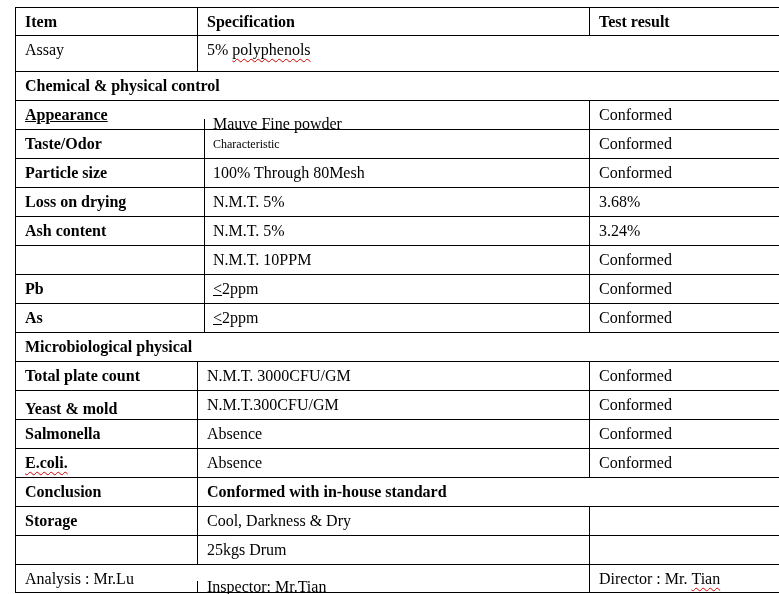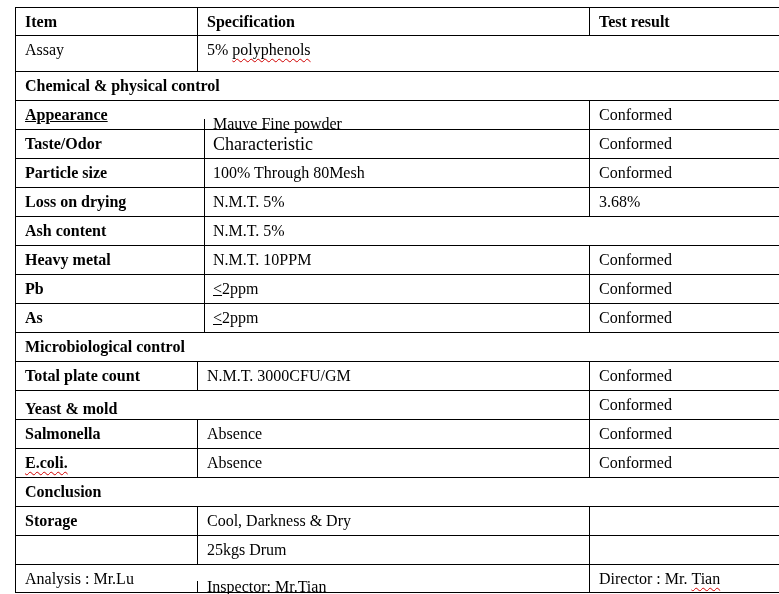--- a/index.html
+++ b/index.html
@@ -38,39 +38,39 @@
     <div class="cell b c1" style="right:0;">Chemical &amp; physical control</div>
   </div>
 
   <div class="row">
     <div class="cell b c1" style="width:188px;text-decoration:underline;">Appearance</div>
     <div class="cell sep" style="left:188px;width:385px;padding-left:8px;margin-top:18px;">Mauve Fine powder</div>
     <div class="cell sep" style="left:573px;right:0;">Conformed</div>
   </div>
   <div class="row">
     <div class="cell b c1" style="width:188px;">Taste/Odor</div>
-    <div class="cell sep" style="left:188px;width:385px;padding-left:8px;font-size:18px;">Characteristic</div>
+    <div class="cell sep" style="left:188px;width:385px;padding-left:8px;font-size:12px;">Characteristic</div>
     <div class="cell sep" style="left:573px;right:0;">Conformed</div>
   </div>
   <div class="row">
     <div class="cell b c1" style="width:188px;">Particle size</div>
     <div class="cell sep" style="left:188px;width:385px;padding-left:8px;">100% Through 80Mesh</div>
     <div class="cell sep" style="left:573px;right:0;">Conformed</div>
   </div>
   <div class="row">
     <div class="cell b c1" style="width:188px;">Loss on drying</div>
     <div class="cell sep" style="left:188px;width:385px;padding-left:8px;">N.M.T. 5%</div>
     <div class="cell sep" style="left:573px;right:0;">3.68%</div>
   </div>
   <div class="row">
     <div class="cell b c1" style="width:188px;">Ash content</div>
     <div class="cell sep" style="left:188px;width:385px;padding-left:8px;">N.M.T. 5%</div>
+    <div class="cell sep" style="left:573px;right:0;">3.24%</div>
   </div>
   <div class="row">
-    <div class="cell b c1" style="width:188px;">Heavy metal</div>
     <div class="cell sep" style="left:188px;width:385px;padding-left:8px;">N.M.T. 10PPM</div>
     <div class="cell sep" style="left:573px;right:0;">Conformed</div>
   </div>
   <div class="row">
     <div class="cell b c1" style="width:188px;">Pb</div>
     <div class="cell sep" style="left:188px;width:385px;padding-left:8px;">
       <span class="ul">&lt;</span>
         <span>2ppm</span>
     </div>
     <div class="cell sep" style="left:573px;right:0;">Conformed</div>
@@ -78,47 +78,49 @@
   <div class="row">
     <div class="cell b c1" style="width:188px;">As</div>
     <div class="cell sep" style="left:188px;width:385px;padding-left:8px;">
       <span class="ul">&lt;</span>
         <span>2ppm</span>
     </div>
     <div class="cell sep" style="left:573px;right:0;">Conformed</div>
   </div>
 
   <div class="row">
-    <div class="cell b c1" style="right:0;">Microbiological control</div>
+    <div class="cell b c1" style="right:0;">Microbiological physical</div>
   </div>
 
   <div class="row">
     <div class="cell b c1" style="width:181px;">Total plate count</div>
     <div class="cell sep" style="left:181px;width:392px;">N.M.T. 3000CFU/GM</div>
     <div class="cell sep" style="left:573px;right:0;">Conformed</div>
   </div>
   <div class="row">
     <div class="cell b c1" style="width:181px;margin-top:8px;">Yeast &amp; mold</div>
+    <div class="cell sep" style="left:181px;width:392px;">N.M.T.300CFU/GM</div>
     <div class="cell sep" style="left:573px;right:0;">Conformed</div>
   </div>
   <div class="row">
     <div class="cell b c1" style="width:181px;">Salmonella</div>
     <div class="cell sep" style="left:181px;width:392px;">Absence</div>
     <div class="cell sep" style="left:573px;right:0;">Conformed</div>
   </div>
   <div class="row">
     <div class="cell b c1" style="width:181px;">
       <span class="wavy">E.coli.</span>
     </div>
     <div class="cell sep" style="left:181px;width:392px;">Absence</div>
     <div class="cell sep" style="left:573px;right:0;">Conformed</div>
   </div>
 
   <div class="row">
     <div class="cell b c1" style="width:181px;">Conclusion</div>
+    <div class="cell b sep" style="left:181px;right:0;">Conformed with in-house standard</div>
   </div>
 
   <div class="row">
     <div class="cell b c1" style="width:181px;">Storage</div>
     <div class="cell sep" style="left:181px;width:392px;">Cool, Darkness &amp; Dry</div>
     <div class="cell sep" style="left:573px;right:0;"></div>
   </div>
 
   <div class="row">
     <div class="cell sep" style="left:181px;width:392px;">25kgs Drum</div>

